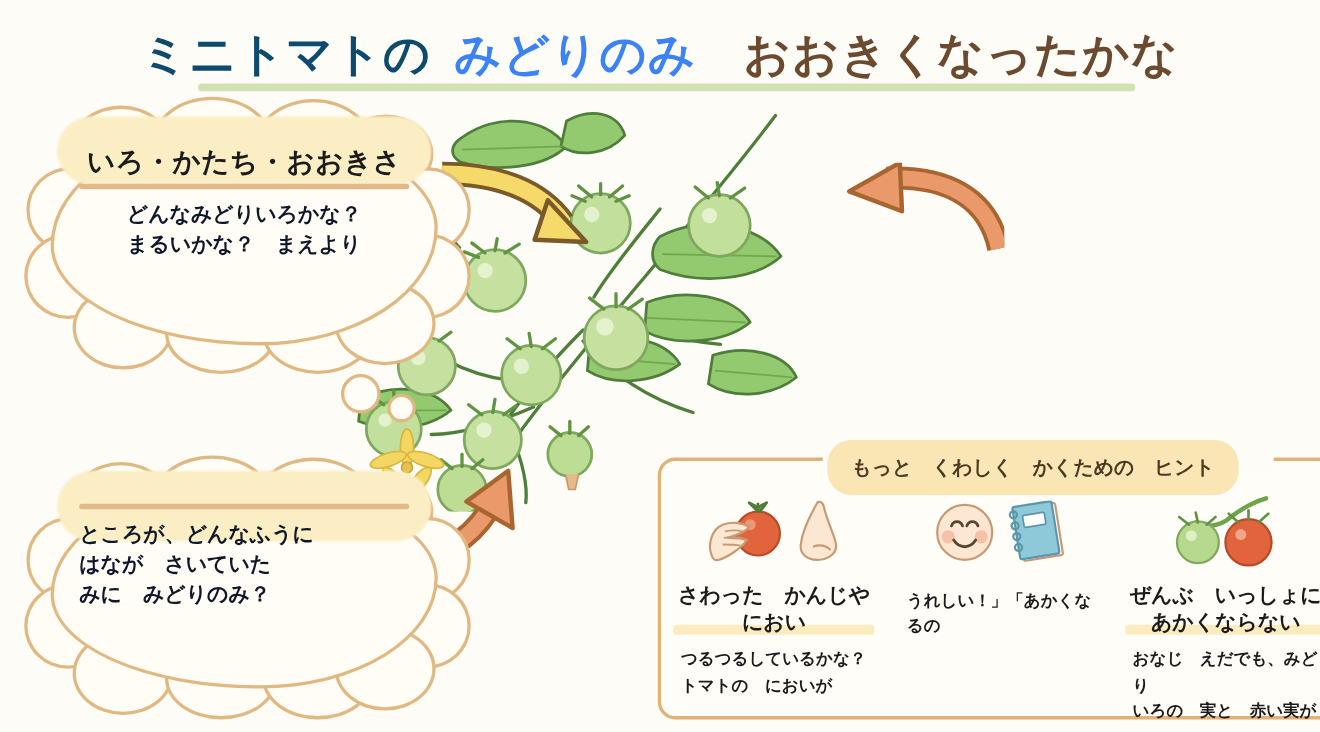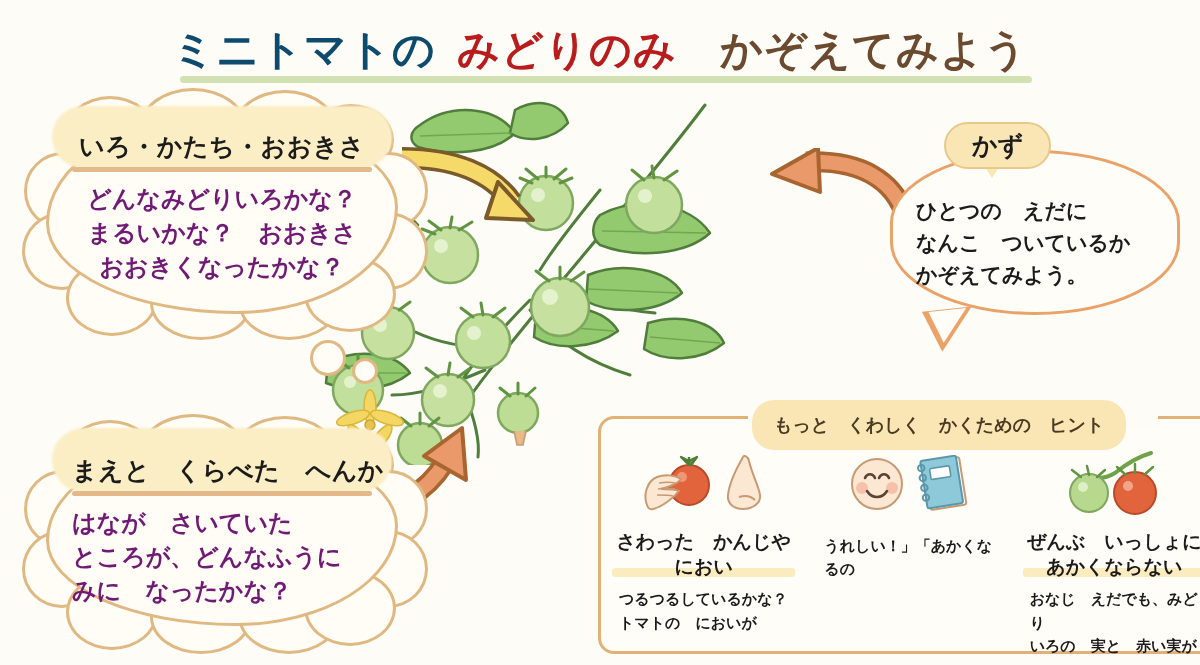--- a/index.html
+++ b/index.html
@@ -43,21 +43,21 @@
   }
   .cl-head{
     position:relative;z-index:6;
     font-size:25px;font-weight:bold;color:#1b1b1b;letter-spacing:.5px;white-space:nowrap;
   }
   .cl-underline{
     position:relative;z-index:6;height:5px;border-radius:3px;background:#e3b98a;margin:4px 0 10px 0;
   }
   .cl-text{
     position:relative;z-index:6;
-    font-size:24px;line-height:1.42;color:#701a75;font-weight:bold;white-space:nowrap;
+    font-size:19px;line-height:1.42;color:#0f172a;font-weight:bold;white-space:nowrap;
   }
   .dot{position:absolute;border:3px solid #e0b882;background:#fffdf5;border-radius:50%;}
 
   
   .speech{position:absolute;}
   .speech .sbody{
     position:absolute;inset:0;background:#fffdf8;
     border:3px solid #eaa268;border-radius:50% / 44%;
   }
   .speech .tail{
@@ -118,21 +118,21 @@
   
   .plant{position:absolute;left:300px;top:95px;width:430px;height:370px;}
 </style>
 </head>
 <body>
 
 <div class="stage">
 
   <div class="title-wrap">
     <div class="title">
-      <span class="brown" style="color: #0c4a6e;">ミニトマトの</span><span class="green" style="color: #b91c1c; margin-left: 21px;">みどりのみ</span><span class="brown" style="color: rgb(107, 74, 47);">　かぞえてみよう</span>
+      <span class="brown" style="color: #0c4a6e;">ミニトマトの</span><span class="green" style="color: #3b82f6; margin-left: 21px;">みどりのみ</span><span class="brown" style="color: rgb(107, 74, 47);">　おおきくなったかな</span>
     </div>
   </div>
   <div class="title-rule"></div>
 
   <div class="plant">
     <svg width="430" height="370" viewBox="0 0 430 370">
       <g stroke="#4f7d3a" stroke-width="3" fill="none" stroke-linecap="round">
         <path d="M405 10 C360 70 300 140 250 200 C215 243 180 285 150 330"></path>
         <path d="M300 95 C280 120 255 150 240 175"></path>
         <path d="M258 190 C285 205 320 215 355 218"></path>
@@ -309,22 +309,21 @@
     <div class="lobe" style="left:20px;top:144px;width:86px;height:70px;"></div>
     <div class="lobe" style="left:104px;top:150px;width:96px;height:68px;"></div>
     <div class="lobe" style="left:192px;top:148px;width:96px;height:70px;"></div>
     <div class="lobe" style="left:258px;top:140px;width:86px;height:70px;"></div>
     <div class="body"></div>
     <div class="hl" style="left:6px;top:-10px;width:340px;height:62px;"></div>
     <div class="inner">
       <div class="cl-head">いろ・かたち・おおきさ</div>
       <div class="cl-underline"></div>
       <div class="cl-text">どんなみどりいろかな？</div>
-      <div class="cl-text">まるいかな？　おおきさ</div>
-      <div class="cl-text">おおきくなったかな？</div>
+      <div class="cl-text">まるいかな？　まえより</div>
     </div>
   </div>
   <div class="dot" style="left:310px;top:340px;width:30px;height:30px;"></div>
   <div class="dot" style="left:352px;top:358px;width:20px;height:20px;"></div>
 
   <div class="cloud" style="left:46px;top:440px;width:352px;height:186px;">
     <div class="lobe" style="left:18px;top:-20px;width:86px;height:70px;"></div>
     <div class="lobe" style="left:92px;top:-26px;width:104px;height:76px;"></div>
     <div class="lobe" style="left:186px;top:-24px;width:100px;height:74px;"></div>
     <div class="lobe" style="left:262px;top:-10px;width:80px;height:64px;"></div>
@@ -332,38 +331,27 @@
     <div class="lobe" style="left:-24px;top:90px;width:74px;height:72px;"></div>
     <div class="lobe" style="left:304px;top:30px;width:72px;height:72px;"></div>
     <div class="lobe" style="left:302px;top:90px;width:74px;height:72px;"></div>
     <div class="lobe" style="left:20px;top:134px;width:86px;height:70px;"></div>
     <div class="lobe" style="left:104px;top:140px;width:96px;height:68px;"></div>
     <div class="lobe" style="left:192px;top:138px;width:96px;height:70px;"></div>
     <div class="lobe" style="left:258px;top:130px;width:86px;height:70px;"></div>
     <div class="body"></div>
     <div class="hl" style="left:6px;top:-12px;width:340px;height:64px;"></div>
     <div class="inner">
-      <div class="cl-head">まえと　くらべた　へんか</div>
       <div class="cl-underline"></div>
+      <div class="cl-text">ところが、どんなふうに</div>
       <div class="cl-text">はなが　さいていた</div>
-      <div class="cl-text">ところが、どんなふうに</div>
-      <div class="cl-text">みに　なったかな？</div>
+      <div class="cl-text">みに　みどりのみ？</div>
     </div>
   </div>
 
-  <div class="speech" style="left:890px;top:150px;width:290px;height:165px;">
-    <div class="sbody"></div>
-    <div class="tail"></div>
-    <div class="tail-in"></div>
-    <div class="tag" style="left:54px;top:-28px;">かず</div>
-    <div class="tag-tail" style="left:92px;top:12px;"></div>
-    <div class="sp-text" style="left:26px;top:46px;">ひとつの　えだに</div>
-    <div class="sp-text" style="left:26px;top:78px;">なんこ　ついているか</div>
-    <div class="sp-text" style="left:26px;top:110px;">かぞえてみよう。</div>
-  </div>
 
   <div class="hint">
     <div class="cols">
 
       <div class="col">
         <div class="col-icons">
           <span>
             <svg width="74" height="58" viewBox="0 0 74 58">
               <circle cx="48" cy="30" r="20" fill="#e2643c" stroke="#b84a28" stroke-width="2"></circle>
               <circle cx="41" cy="22" r="5" fill="#f3a482" opacity=".8"></circle>

